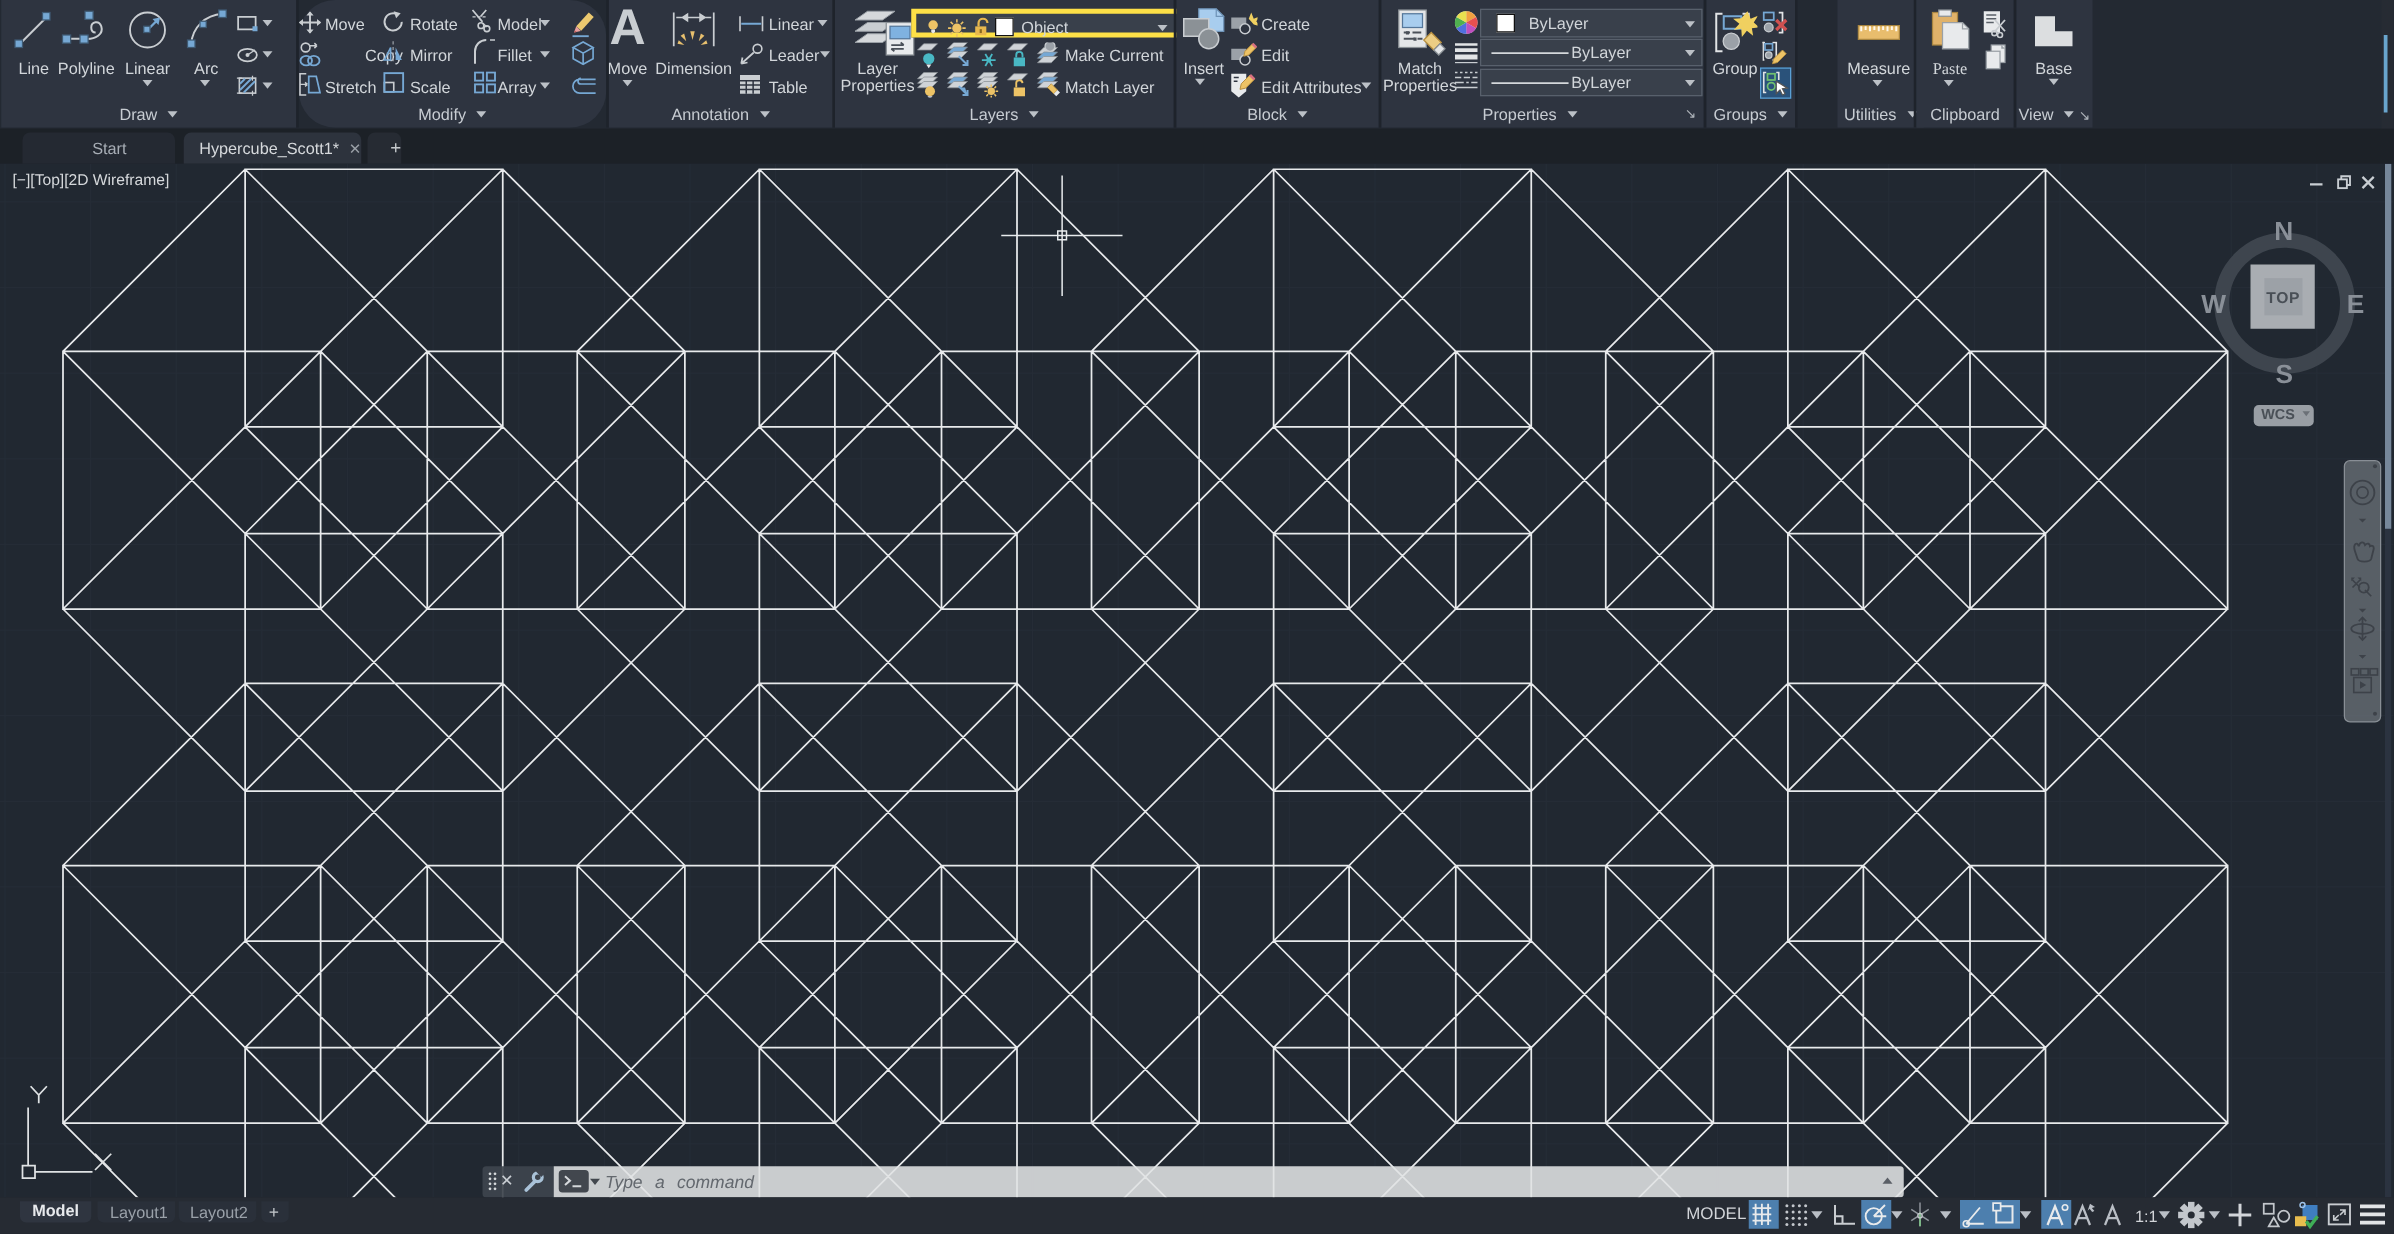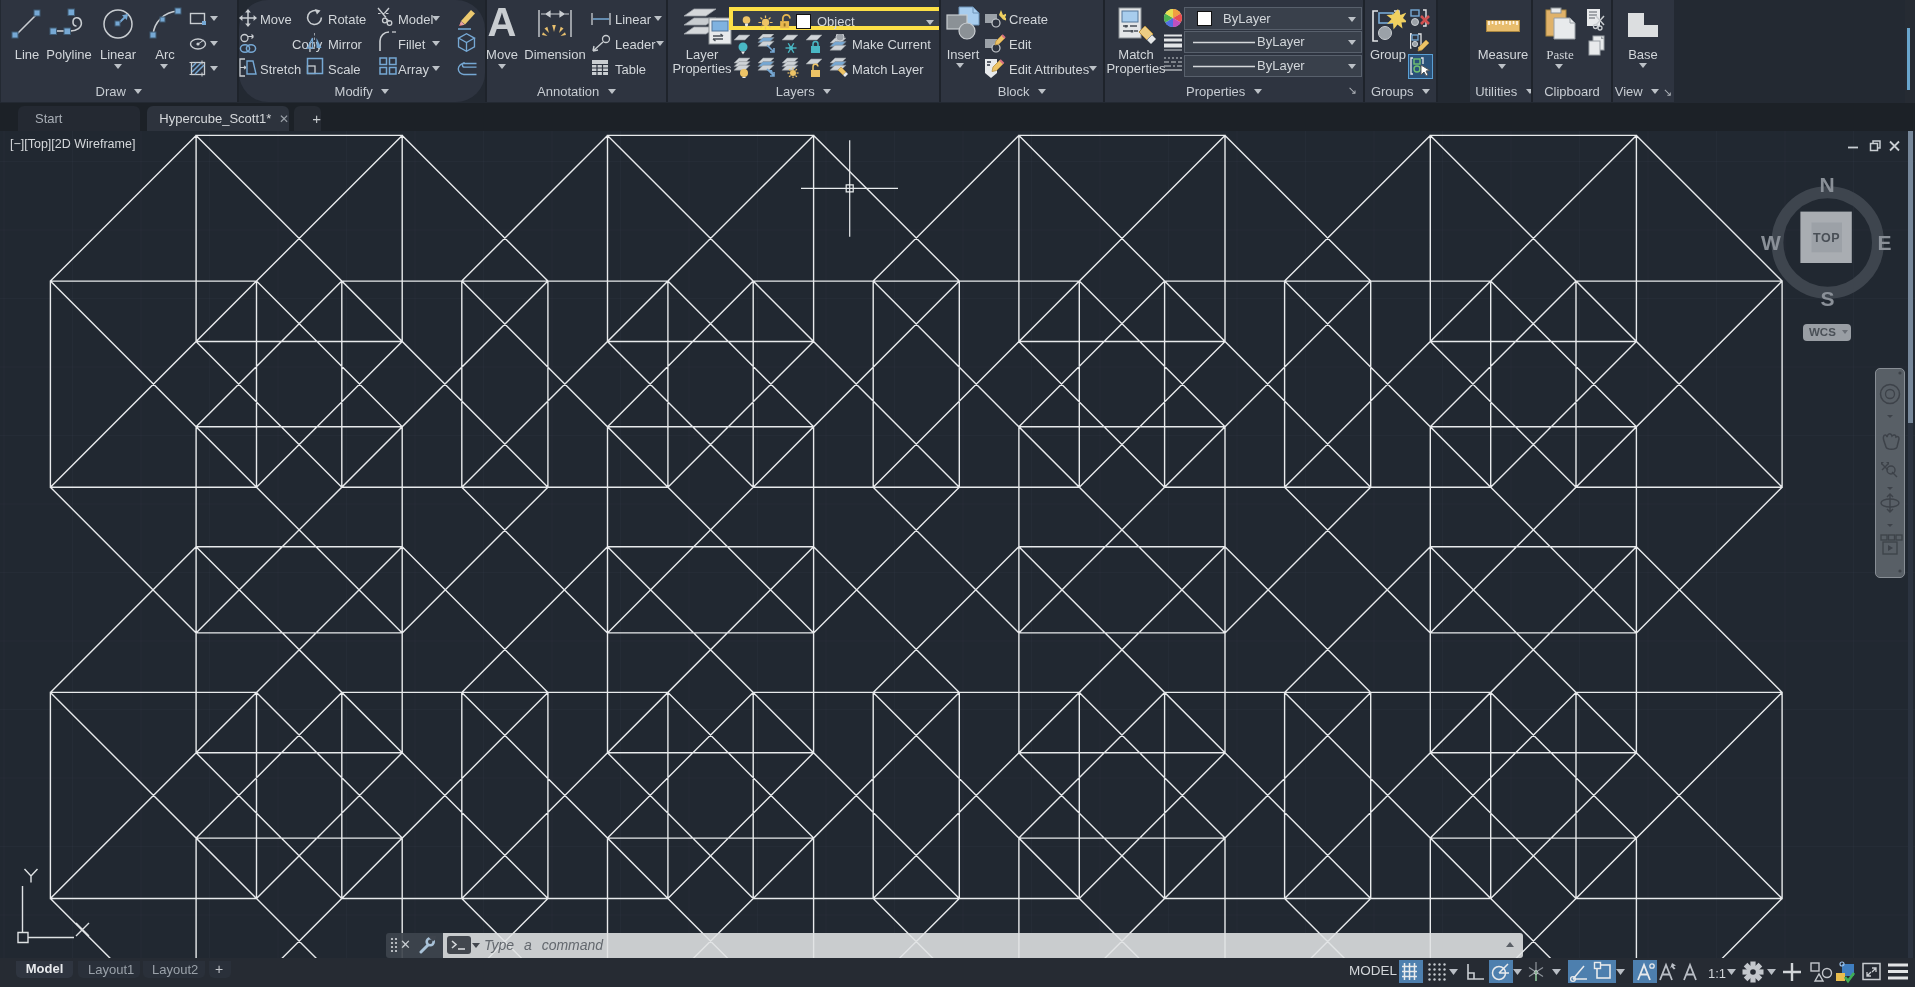--- a/index.html
+++ b/index.html
@@ -489,21 +489,21 @@
 <div class="abs" style="left:939px;top:0;width:2px;height:102px;background:#1e232b;"></div>
 <div class="abs" style="left:1103px;top:0;width:2px;height:102px;background:#1e232b;"></div>
 <div class="abs" style="left:1363px;top:0;width:2px;height:102px;background:#1e232b;"></div>
 <div class="abs" style="left:1436px;top:0;width:2px;height:102px;background:#1e232b;"></div>
 <div class="abs" style="left:1531px;top:0;width:2px;height:102px;background:#1e232b;"></div>
 <div class="abs" style="left:1611px;top:0;width:2px;height:102px;background:#1e232b;"></div>
 <div class="abs" style="left:1905px;top:0;width:10px;height:103px;background:#262b33;"></div>
 <div class="abs" style="left:1907px;top:28px;width:3px;height:62px;background:#69a5cd;"></div>
 </div>
 <div id="tabbar">
-  <div class="ftab" style="left:18px;width:122px;background:#242932;color:#a8aeb6;text-align:left;padding-left:17px;">Start</div>
+  <div class="ftab" style="left:18px;width:122px;background:#242932;color:#a8aeb6;text-align:center;padding-left:17px;">Start</div>
   <div class="ftab" style="left:147px;width:142px;background:#2d333d;color:#d6d9dc;">Hypercube_Scott1* <span style="color:#9aa0a7;font-size:12px;margin-left:4px;">✕</span></div>
   <div class="ftab" style="left:294px;width:27px;background:#262b33;color:#c6cacd;font-size:15px;">+</div>
 </div>
 <div id="draw-area">
   <svg id="dsvg" width="1915" height="827" viewBox="0 131 1915 827">
       <path d="M4,131V958M72.5,131V958M141,131V958M209.5,131V958M278,131V958M346.5,131V958M415,131V958M483.5,131V958M552,131V958M620.5,131V958M689,131V958M757.5,131V958M826,131V958M894.5,131V958M963,131V958M1031.5,131V958M1100,131V958M1168.5,131V958M1237,131V958M1305.5,131V958M1374,131V958M1442.5,131V958M1511,131V958M1579.5,131V958M1648,131V958M1716.5,131V958M1785,131V958M1853.5,131V958M0,161.5H1915M0,230H1915M0,298.5H1915M0,367H1915M0,435.5H1915M0,504H1915M0,572.5H1915M0,641H1915M0,709.5H1915M0,778H1915M0,846.5H1915M0,915H1915" stroke="rgba(110,125,150,0.055)" stroke-width="1" fill="none"></path>
       <path d="M50.4,281.1h206.1v206.1h-206.1z M50.4,281.1l206.1,206.1 M256.5,281.1l-206.1,206.1M196.1,135.40000000000003h206.1v206.1h-206.1z M196.1,135.40000000000003l206.1,206.1 M402.2,135.40000000000003l-206.1,206.1M196.1,426.8h206.1v206.1h-206.1z M196.1,426.8l206.1,206.1 M402.2,426.8l-206.1,206.1M341.79999999999995,281.1h206.1v206.1h-206.1z M341.79999999999995,281.1l206.1,206.1 M547.9,281.1l-206.1,206.1M50.4,281.1L196.1,135.40000000000003M256.5,281.1L402.2,135.40000000000003M256.5,487.20000000000005L402.2,341.5M50.4,487.20000000000005L196.1,341.5M196.1,426.8L341.79999999999995,281.1M402.2,426.8L547.9,281.1M402.2,632.9L547.9,487.20000000000005M196.1,632.9L341.79999999999995,487.20000000000005M50.4,281.1L196.1,426.8M256.5,281.1L402.2,426.8M256.5,487.20000000000005L402.2,632.9M50.4,487.20000000000005L196.1,632.9M196.1,135.40000000000003L341.79999999999995,281.1M402.2,135.40000000000003L547.9,281.1M402.2,341.5L547.9,487.20000000000005M196.1,341.5L341.79999999999995,487.20000000000005M50.4,692.4000000000001h206.1v206.1h-206.1z M50.4,692.4000000000001l206.1,206.1 M256.5,692.4000000000001l-206.1,206.1M196.1,546.7h206.1v206.1h-206.1z M196.1,546.7l206.1,206.1 M402.2,546.7l-206.1,206.1M196.1,838.1000000000001h206.1v206.1h-206.1z M196.1,838.1000000000001l206.1,206.1 M402.2,838.1000000000001l-206.1,206.1M341.79999999999995,692.4000000000001h206.1v206.1h-206.1z M341.79999999999995,692.4000000000001l206.1,206.1 M547.9,692.4000000000001l-206.1,206.1M50.4,692.4000000000001L196.1,546.7M256.5,692.4000000000001L402.2,546.7M256.5,898.5000000000001L402.2,752.8000000000001M50.4,898.5000000000001L196.1,752.8000000000001M196.1,838.1000000000001L341.79999999999995,692.4000000000001M402.2,838.1000000000001L547.9,692.4000000000001M402.2,1044.2L547.9,898.5000000000001M196.1,1044.2L341.79999999999995,898.5000000000001M50.4,692.4000000000001L196.1,838.1000000000001M256.5,692.4000000000001L402.2,838.1000000000001M256.5,898.5000000000001L402.2,1044.2M50.4,898.5000000000001L196.1,1044.2M196.1,546.7L341.79999999999995,692.4000000000001M402.2,546.7L547.9,692.4000000000001M402.2,752.8000000000001L547.9,898.5000000000001M196.1,752.8000000000001L341.79999999999995,898.5000000000001M461.79999999999995,281.1h206.1v206.1h-206.1z M461.79999999999995,281.1l206.1,206.1 M667.9,281.1l-206.1,206.1M607.5,135.40000000000003h206.1v206.1h-206.1z M607.5,135.40000000000003l206.1,206.1 M813.6,135.40000000000003l-206.1,206.1M607.5,426.8h206.1v206.1h-206.1z M607.5,426.8l206.1,206.1 M813.6,426.8l-206.1,206.1M753.1999999999999,281.1h206.1v206.1h-206.1z M753.1999999999999,281.1l206.1,206.1 M959.3,281.1l-206.1,206.1M461.79999999999995,281.1L607.5,135.40000000000003M667.9,281.1L813.6,135.40000000000003M667.9,487.20000000000005L813.6,341.5M461.79999999999995,487.20000000000005L607.5,341.5M607.5,426.8L753.1999999999999,281.1M813.6,426.8L959.3,281.1M813.6,632.9L959.3,487.20000000000005M607.5,632.9L753.1999999999999,487.20000000000005M461.79999999999995,281.1L607.5,426.8M667.9,281.1L813.6,426.8M667.9,487.20000000000005L813.6,632.9M461.79999999999995,487.20000000000005L607.5,632.9M607.5,135.40000000000003L753.1999999999999,281.1M813.6,135.40000000000003L959.3,281.1M813.6,341.5L959.3,487.20000000000005M607.5,341.5L753.1999999999999,487.20000000000005M461.79999999999995,692.4000000000001h206.1v206.1h-206.1z M461.79999999999995,692.4000000000001l206.1,206.1 M667.9,692.4000000000001l-206.1,206.1M607.5,546.7h206.1v206.1h-206.1z M607.5,546.7l206.1,206.1 M813.6,546.7l-206.1,206.1M607.5,838.1000000000001h206.1v206.1h-206.1z M607.5,838.1000000000001l206.1,206.1 M813.6,838.1000000000001l-206.1,206.1M753.1999999999999,692.4000000000001h206.1v206.1h-206.1z M753.1999999999999,692.4000000000001l206.1,206.1 M959.3,692.4000000000001l-206.1,206.1M461.79999999999995,692.4000000000001L607.5,546.7M667.9,692.4000000000001L813.6,546.7M667.9,898.5000000000001L813.6,752.8000000000001M461.79999999999995,898.5000000000001L607.5,752.8000000000001M607.5,838.1000000000001L753.1999999999999,692.4000000000001M813.6,838.1000000000001L959.3,692.4000000000001M813.6,1044.2L959.3,898.5000000000001M607.5,1044.2L753.1999999999999,898.5000000000001M461.79999999999995,692.4000000000001L607.5,838.1000000000001M667.9,692.4000000000001L813.6,838.1000000000001M667.9,898.5000000000001L813.6,1044.2M461.79999999999995,898.5000000000001L607.5,1044.2M607.5,546.7L753.1999999999999,692.4000000000001M813.6,546.7L959.3,692.4000000000001M813.6,752.8000000000001L959.3,898.5000000000001M607.5,752.8000000000001L753.1999999999999,898.5000000000001M873.1999999999999,281.1h206.1v206.1h-206.1z M873.1999999999999,281.1l206.1,206.1 M1079.3,281.1l-206.1,206.1M1018.8999999999999,135.40000000000003h206.1v206.1h-206.1z M1018.8999999999999,135.40000000000003l206.1,206.1 M1224.9999999999998,135.40000000000003l-206.1,206.1M1018.8999999999999,426.8h206.1v206.1h-206.1z M1018.8999999999999,426.8l206.1,206.1 M1224.9999999999998,426.8l-206.1,206.1M1164.6,281.1h206.1v206.1h-206.1z M1164.6,281.1l206.1,206.1 M1370.6999999999998,281.1l-206.1,206.1M873.1999999999999,281.1L1018.8999999999999,135.40000000000003M1079.3,281.1L1224.9999999999998,135.40000000000003M1079.3,487.20000000000005L1224.9999999999998,341.5M873.1999999999999,487.20000000000005L1018.8999999999999,341.5M1018.8999999999999,426.8L1164.6,281.1M1224.9999999999998,426.8L1370.6999999999998,281.1M1224.9999999999998,632.9L1370.6999999999998,487.20000000000005M1018.8999999999999,632.9L1164.6,487.20000000000005M873.1999999999999,281.1L1018.8999999999999,426.8M1079.3,281.1L1224.9999999999998,426.8M1079.3,487.20000000000005L1224.9999999999998,632.9M873.1999999999999,487.20000000000005L1018.8999999999999,632.9M1018.8999999999999,135.40000000000003L1164.6,281.1M1224.9999999999998,135.40000000000003L1370.6999999999998,281.1M1224.9999999999998,341.5L1370.6999999999998,487.20000000000005M1018.8999999999999,341.5L1164.6,487.20000000000005M873.1999999999999,692.4000000000001h206.1v206.1h-206.1z M873.1999999999999,692.4000000000001l206.1,206.1 M1079.3,692.4000000000001l-206.1,206.1M1018.8999999999999,546.7h206.1v206.1h-206.1z M1018.8999999999999,546.7l206.1,206.1 M1224.9999999999998,546.7l-206.1,206.1M1018.8999999999999,838.1000000000001h206.1v206.1h-206.1z M1018.8999999999999,838.1000000000001l206.1,206.1 M1224.9999999999998,838.1000000000001l-206.1,206.1M1164.6,692.4000000000001h206.1v206.1h-206.1z M1164.6,692.4000000000001l206.1,206.1 M1370.6999999999998,692.4000000000001l-206.1,206.1M873.1999999999999,692.4000000000001L1018.8999999999999,546.7M1079.3,692.4000000000001L1224.9999999999998,546.7M1079.3,898.5000000000001L1224.9999999999998,752.8000000000001M873.1999999999999,898.5000000000001L1018.8999999999999,752.8000000000001M1018.8999999999999,838.1000000000001L1164.6,692.4000000000001M1224.9999999999998,838.1000000000001L1370.6999999999998,692.4000000000001M1224.9999999999998,1044.2L1370.6999999999998,898.5000000000001M1018.8999999999999,1044.2L1164.6,898.5000000000001M873.1999999999999,692.4000000000001L1018.8999999999999,838.1000000000001M1079.3,692.4000000000001L1224.9999999999998,838.1000000000001M1079.3,898.5000000000001L1224.9999999999998,1044.2M873.1999999999999,898.5000000000001L1018.8999999999999,1044.2M1018.8999999999999,546.7L1164.6,692.4000000000001M1224.9999999999998,546.7L1370.6999999999998,692.4000000000001M1224.9999999999998,752.8000000000001L1370.6999999999998,898.5000000000001M1018.8999999999999,752.8000000000001L1164.6,898.5000000000001M1284.6,281.1h206.1v206.1h-206.1z M1284.6,281.1l206.1,206.1 M1490.6999999999998,281.1l-206.1,206.1M1430.3,135.40000000000003h206.1v206.1h-206.1z M1430.3,135.40000000000003l206.1,206.1 M1636.3999999999999,135.40000000000003l-206.1,206.1M1430.3,426.8h206.1v206.1h-206.1z M1430.3,426.8l206.1,206.1 M1636.3999999999999,426.8l-206.1,206.1M1576,281.1h206.1v206.1h-206.1z M1576,281.1l206.1,206.1 M1782.1,281.1l-206.1,206.1M1284.6,281.1L1430.3,135.40000000000003M1490.6999999999998,281.1L1636.3999999999999,135.40000000000003M1490.6999999999998,487.20000000000005L1636.3999999999999,341.5M1284.6,487.20000000000005L1430.3,341.5M1430.3,426.8L1576,281.1M1636.3999999999999,426.8L1782.1,281.1M1636.3999999999999,632.9L1782.1,487.20000000000005M1430.3,632.9L1576,487.20000000000005M1284.6,281.1L1430.3,426.8M1490.6999999999998,281.1L1636.3999999999999,426.8M1490.6999999999998,487.20000000000005L1636.3999999999999,632.9M1284.6,487.20000000000005L1430.3,632.9M1430.3,135.40000000000003L1576,281.1M1636.3999999999999,135.40000000000003L1782.1,281.1M1636.3999999999999,341.5L1782.1,487.20000000000005M1430.3,341.5L1576,487.20000000000005M1284.6,692.4000000000001h206.1v206.1h-206.1z M1284.6,692.4000000000001l206.1,206.1 M1490.6999999999998,692.4000000000001l-206.1,206.1M1430.3,546.7h206.1v206.1h-206.1z M1430.3,546.7l206.1,206.1 M1636.3999999999999,546.7l-206.1,206.1M1430.3,838.1000000000001h206.1v206.1h-206.1z M1430.3,838.1000000000001l206.1,206.1 M1636.3999999999999,838.1000000000001l-206.1,206.1M1576,692.4000000000001h206.1v206.1h-206.1z M1576,692.4000000000001l206.1,206.1 M1782.1,692.4000000000001l-206.1,206.1M1284.6,692.4000000000001L1430.3,546.7M1490.6999999999998,692.4000000000001L1636.3999999999999,546.7M1490.6999999999998,898.5000000000001L1636.3999999999999,752.8000000000001M1284.6,898.5000000000001L1430.3,752.8000000000001M1430.3,838.1000000000001L1576,692.4000000000001M1636.3999999999999,838.1000000000001L1782.1,692.4000000000001M1636.3999999999999,1044.2L1782.1,898.5000000000001M1430.3,1044.2L1576,898.5000000000001M1284.6,692.4000000000001L1430.3,838.1000000000001M1490.6999999999998,692.4000000000001L1636.3999999999999,838.1000000000001M1490.6999999999998,898.5000000000001L1636.3999999999999,1044.2M1284.6,898.5000000000001L1430.3,1044.2M1430.3,546.7L1576,692.4000000000001M1636.3999999999999,546.7L1782.1,692.4000000000001M1636.3999999999999,752.8000000000001L1782.1,898.5000000000001M1430.3,752.8000000000001L1576,898.5000000000001" stroke="#e8eaec" stroke-width="1.4" fill="none"></path>
       <path d="M801,188.3H898 M849.7,140.3V236.7 M846.2,184.8h7v7h-7z" stroke="#e8ebed" stroke-width="1.2" fill="none"></path>
       <path d="M22.5,886V933 M28,937.5H74 M18,932.5h10v10H18z M24.5,869l6.5,7 6.5-7 M31,876v6.5 M76,923l13,13 M89,923l-13,13" stroke="#dfe2e4" stroke-width="1.4" fill="none"></path>
     </svg>

